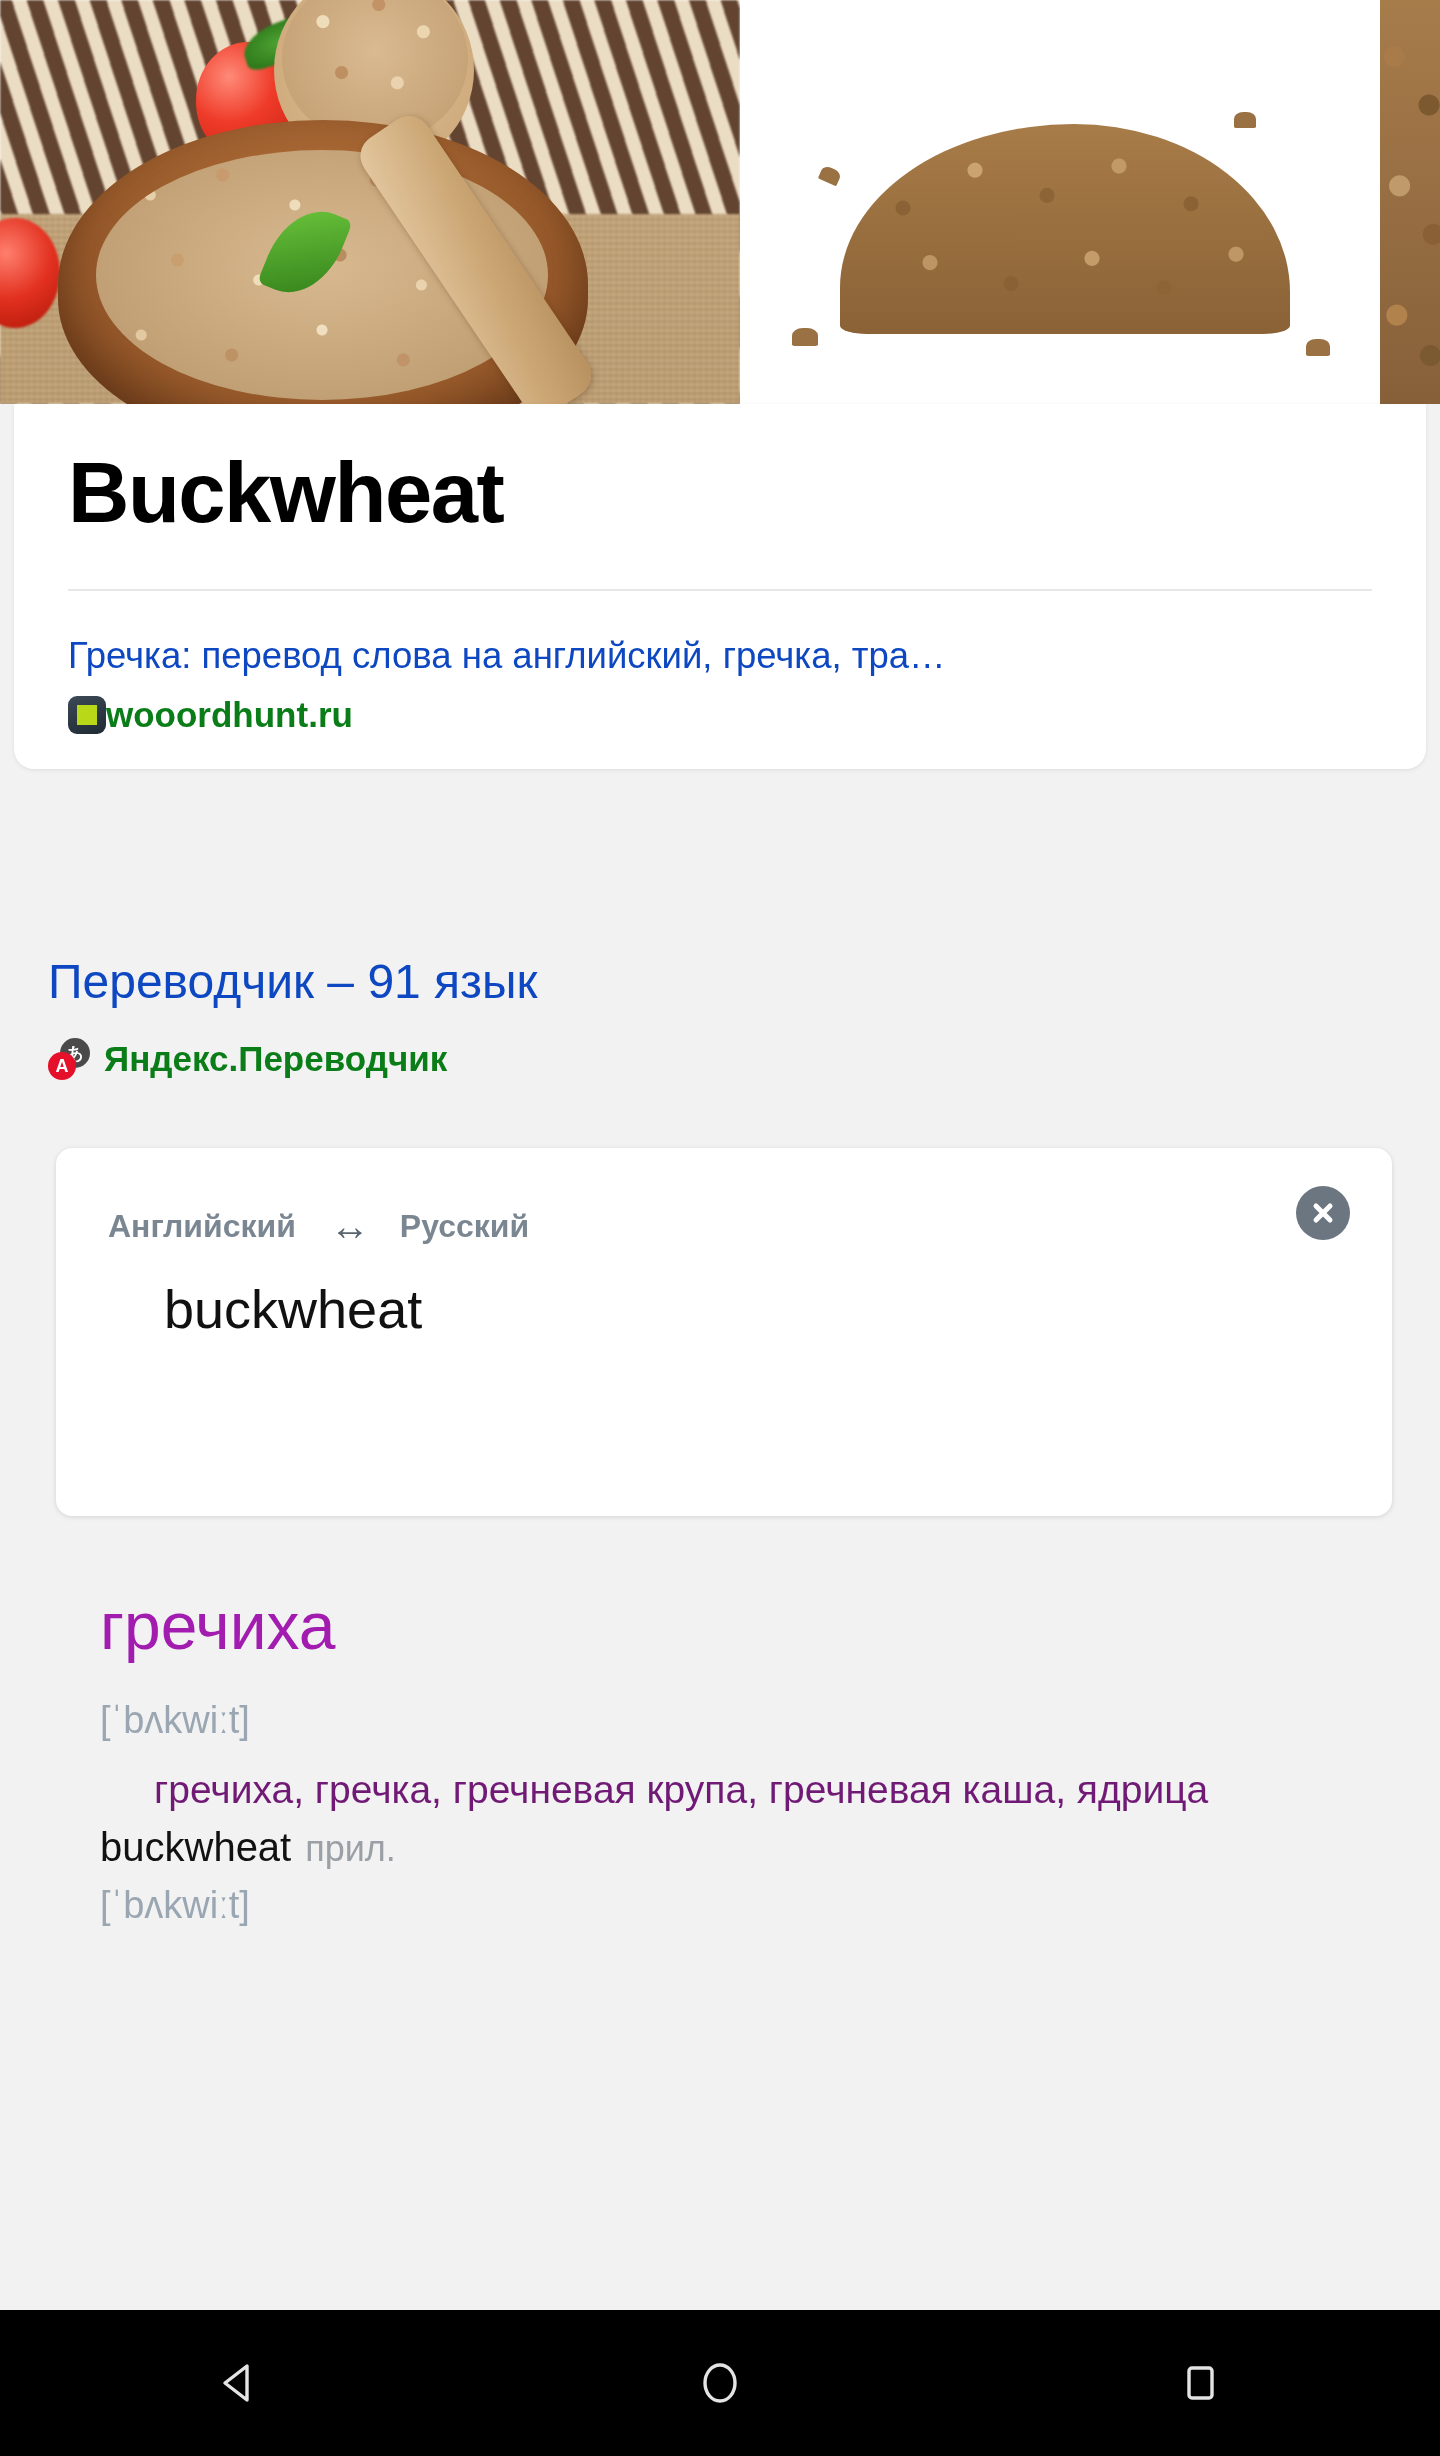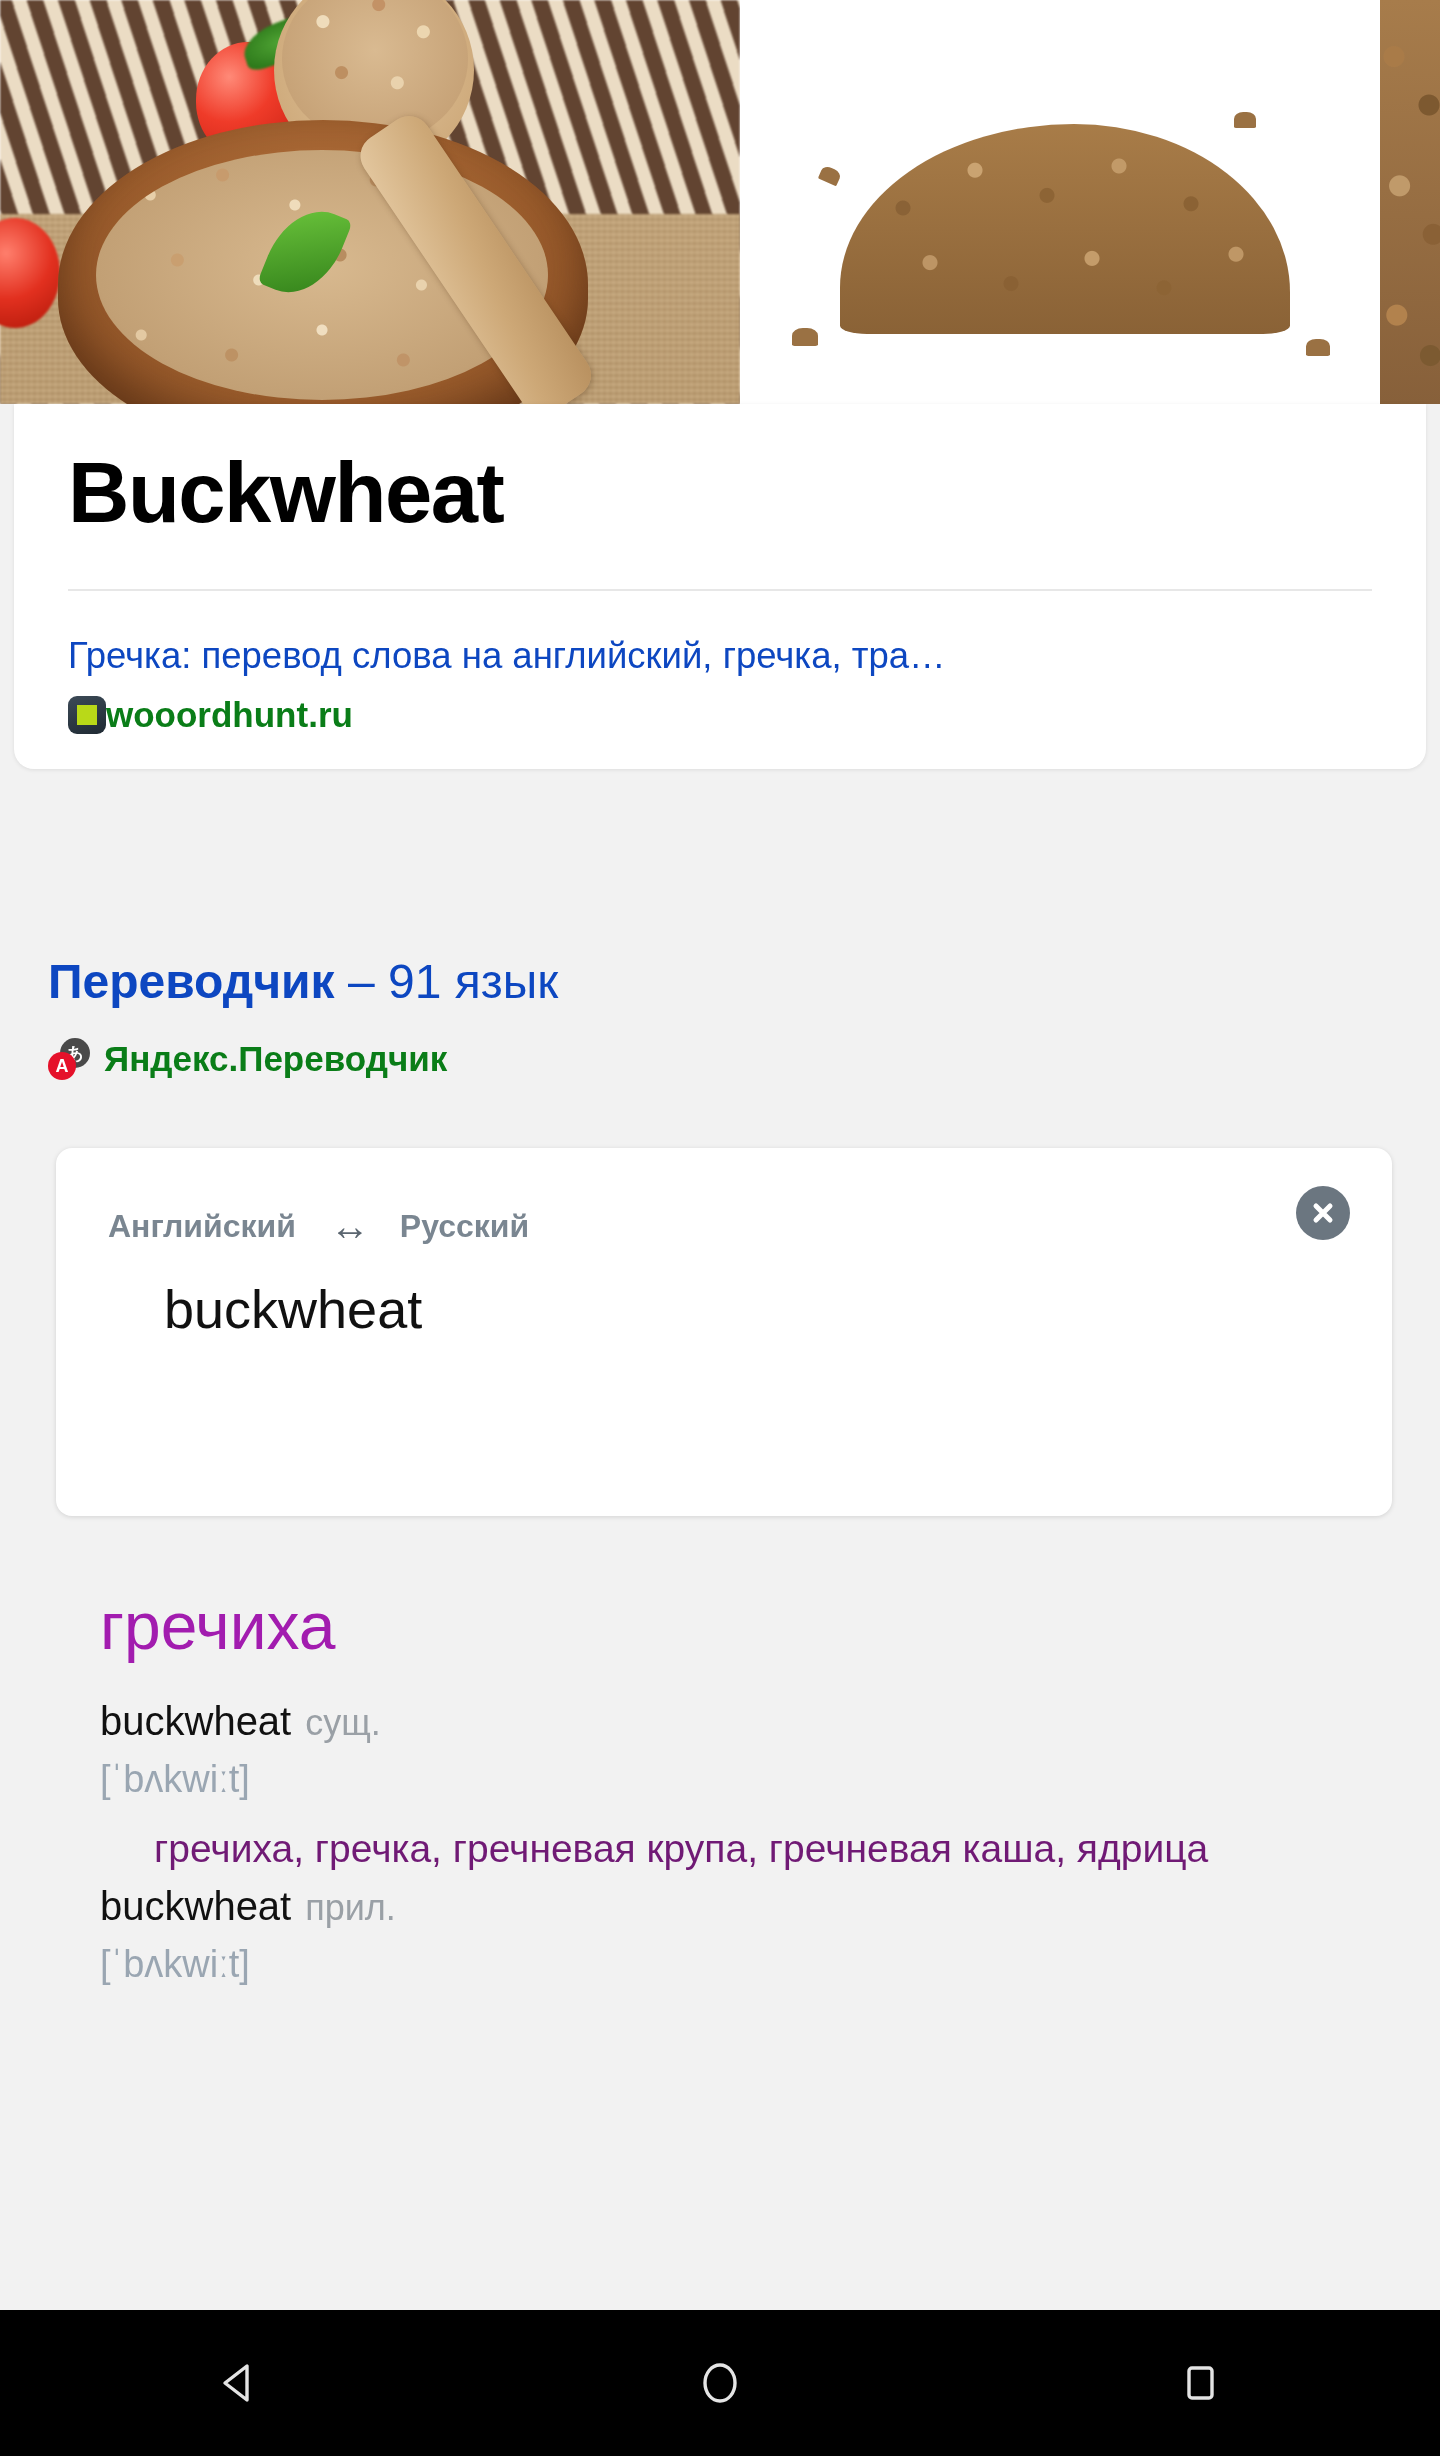--- a/index.html
+++ b/index.html
@@ -191,21 +191,21 @@
   }
   .favicon-wh i{ display:block; width:20px; height:20px; background:#b9d918; }
   .site-name{ font-size:35px; font-weight:bold; color:#0a7d18; }
 
   
   .tr-heading{
     position:absolute; left:48px; top:958px;
     font-size:48px; color:#0d47c1; line-height:1;
     white-space:nowrap;
   }
-  .tr-heading b{ font-weight:bold; }
+  .tr-heading b{ font-weight:normal; }
   .tr-heading span.light{ font-weight:normal; }
 
   .tr-source{
     position:absolute; left:48px; top:1038px;
     display:flex; align-items:center; gap:14px;
   }
   .favicon-ya{ position:relative; width:42px; height:42px; flex:none; }
   .favicon-ya .dark{
     position:absolute; right:0; top:0; width:30px; height:30px; border-radius:50%;
     background:#4a4a4a; color:#fff; font-size:17px; font-weight:bold;
@@ -339,23 +339,20 @@
     <svg width="26" height="26" viewBox="0 0 26 26" aria-hidden="true">
       <path d="M6 6 L20 20 M20 6 L6 20" stroke="#ffffff" stroke-width="5" stroke-linecap="round"></path>
     </svg>
   </div>
   <div class="tr-input" placeholder="Введите текст">buckwheat</div>
 </div>
 
 <div class="tr-out">
   <div class="tr-word">гречиха</div>
 
-  <div class="tr-entry">
-    <span class="tr-term">buckwheat</span><span class="tr-pos">сущ.</span>
-  </div>
   <div class="tr-ipa">[ˈbʌkwiːt]</div>
   <div class="tr-syn">гречиха, гречка, гречневая крупа, гречневая каша, ядрица</div>
 
   <div class="tr-entry">
     <span class="tr-term">buckwheat</span><span class="tr-pos">прил.</span>
   </div>
   <div class="tr-ipa">[ˈbʌkwiːt]</div>
 </div>
 
 <div class="navbar">

